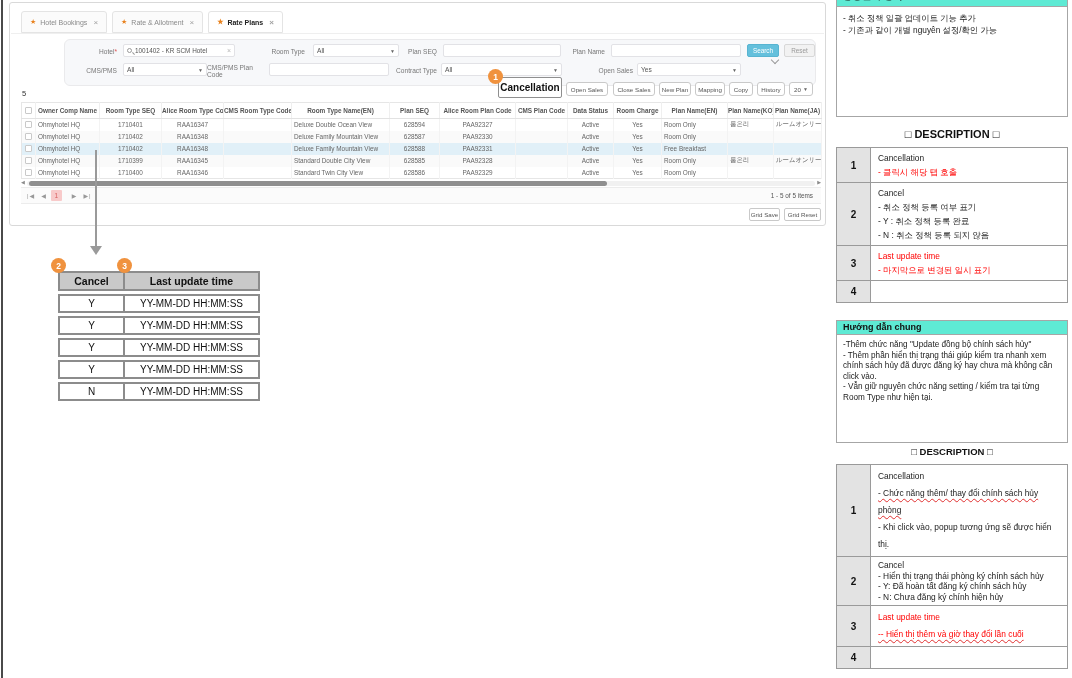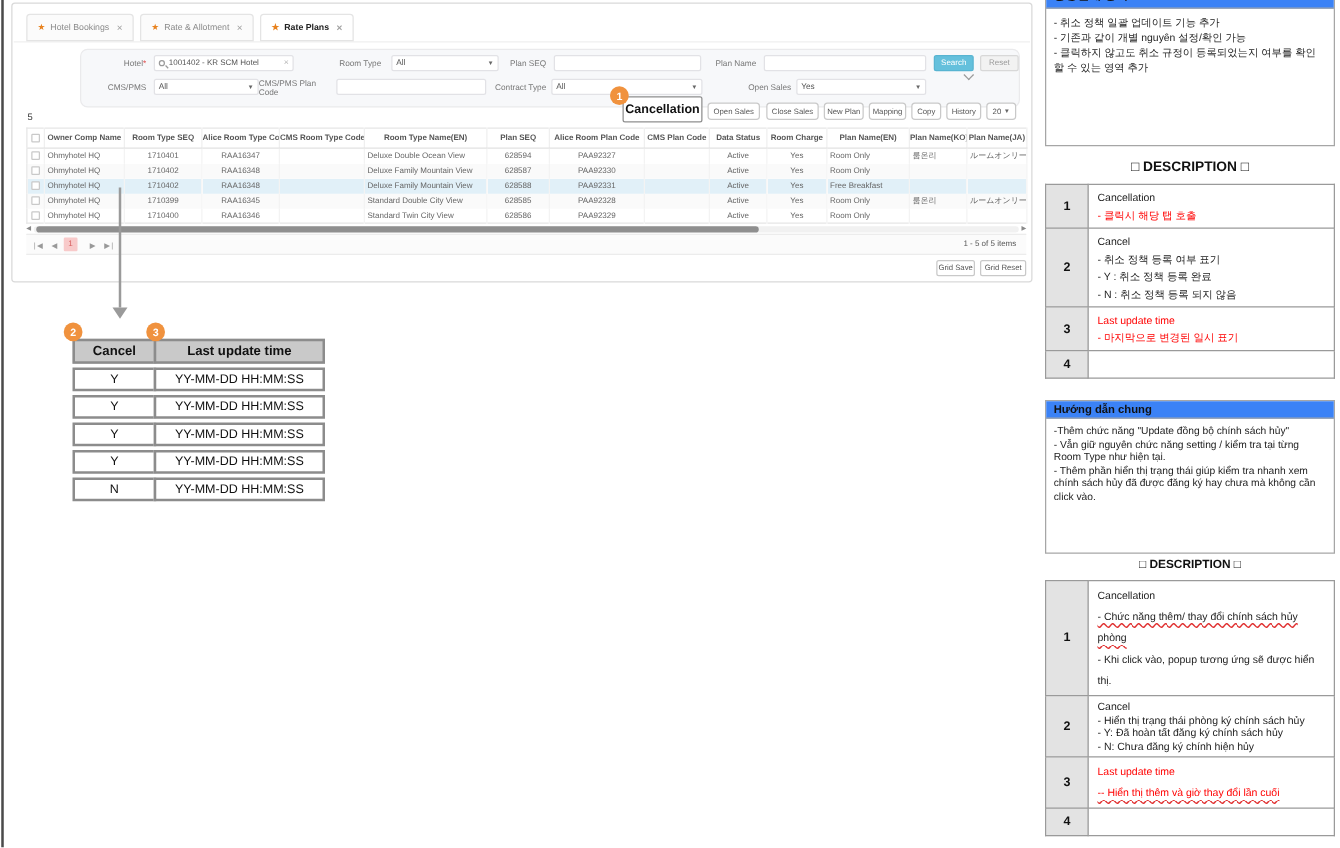--- a/index.html
+++ b/index.html
@@ -63,21 +63,21 @@
 
   
   .mock { position:absolute; left:58px; top:271px; z-index:5; }
   .mrow { display:flex; margin-bottom:3px; }
   .mcell { border:2px solid #8c8c8c; background:#fff; font-size:10px; color:#111; display:flex; align-items:center; justify-content:center; height:19px; }
   .mcell.c1 { width:67px; } .mcell.c2 { width:137px; margin-left:-2px; }
   .mhead .mcell { background:#c9c9c9; font-weight:bold; height:20px; font-size:10.5px; }
 
   
   .panel { position:absolute; left:836px; width:232px; background:#fff; border:1px solid #a6a6a6; }
-  .phead { background:#3b82f6; border-bottom:1px solid #a6a6a6; font-weight:bold; color:#111; padding:3px 6px; }
+  .phead { background:#5eead4; border-bottom:1px solid #a6a6a6; font-weight:bold; color:#111; padding:3px 6px; }
   .pbody { padding:5px 6px; color:#1c1c1c; }
   .panel-common { top:-14px; height:131px; }
   .panel-common .phead { font-size:9.5px; height:20px; }
   .panel-common .pbody { font-size:8.3px; line-height:12px; }
   .panel-guide { top:320px; height:123px; }
   .panel-guide .phead { font-size:9px; height:14px; padding:1px 6px; }
   .panel-guide .pbody { font-size:8.2px; line-height:10.5px; }
   .desc-title { position:absolute; left:836px; width:232px; text-align:center; font-weight:bold; color:#111; }
   .t1 { top:128px; font-size:11px; }
   .t2 { top:446px; font-size:9.5px; }
@@ -364,21 +364,20 @@
         <div class="mcell c1">N</div>
         <div class="mcell c2">YY-MM-DD HH:MM:SS</div>
       </div>
     </div>
 
   <div class="panel panel-common">
     <div class="phead">공통안내 항목</div>
     <div class="pbody" id="common-lines">
         <div>- 취소 정책 일괄 업데이트 기능 추가</div>
         <div>- 기존과 같이 개별 nguyên 설정/확인 가능</div>
-        <div>- 클릭하지 않고도 취소 규정이 등록되었는지 여부를 확인할 수 있는 영역 추가</div>
       </div>
   </div>
 
   <div class="desc-title t1">□ DESCRIPTION □</div>
   <table class="desc" id="desc1">
       <tbody>
         <tr>
           <td class="num">1</td>
           <td class="content">
             <div>Cancellation</div>
@@ -405,22 +404,22 @@
           <td class="num">4</td>
           <td class="content"></td>
         </tr>
       </tbody>
     </table>
 
   <div class="panel panel-guide">
     <div class="phead">Hướng dẫn chung</div>
     <div class="pbody" id="guide-lines">
         <div>-Thêm chức năng "Update đồng bộ chính sách hủy"</div>
+        <div>- Thêm phần hiển thị trạng thái giúp kiểm tra nhanh xem chính sách hủy đã được đăng ký hay chưa mà không cần click vào.</div>
         <div>- Vẫn giữ nguyên chức năng setting / kiểm tra tại từng Room Type như hiện tại.</div>
-        <div>- Thêm phần hiển thị trạng thái giúp kiểm tra nhanh xem chính sách hủy đã được đăng ký hay chưa mà không cần click vào.</div>
       </div>
   </div>
 
   <div class="desc-title t2">□ DESCRIPTION □</div>
   <table class="desc" id="desc2">
       <tbody>
         <tr>
           <td class="num">1</td>
           <td class="content">
             <div>Cancellation</div>

